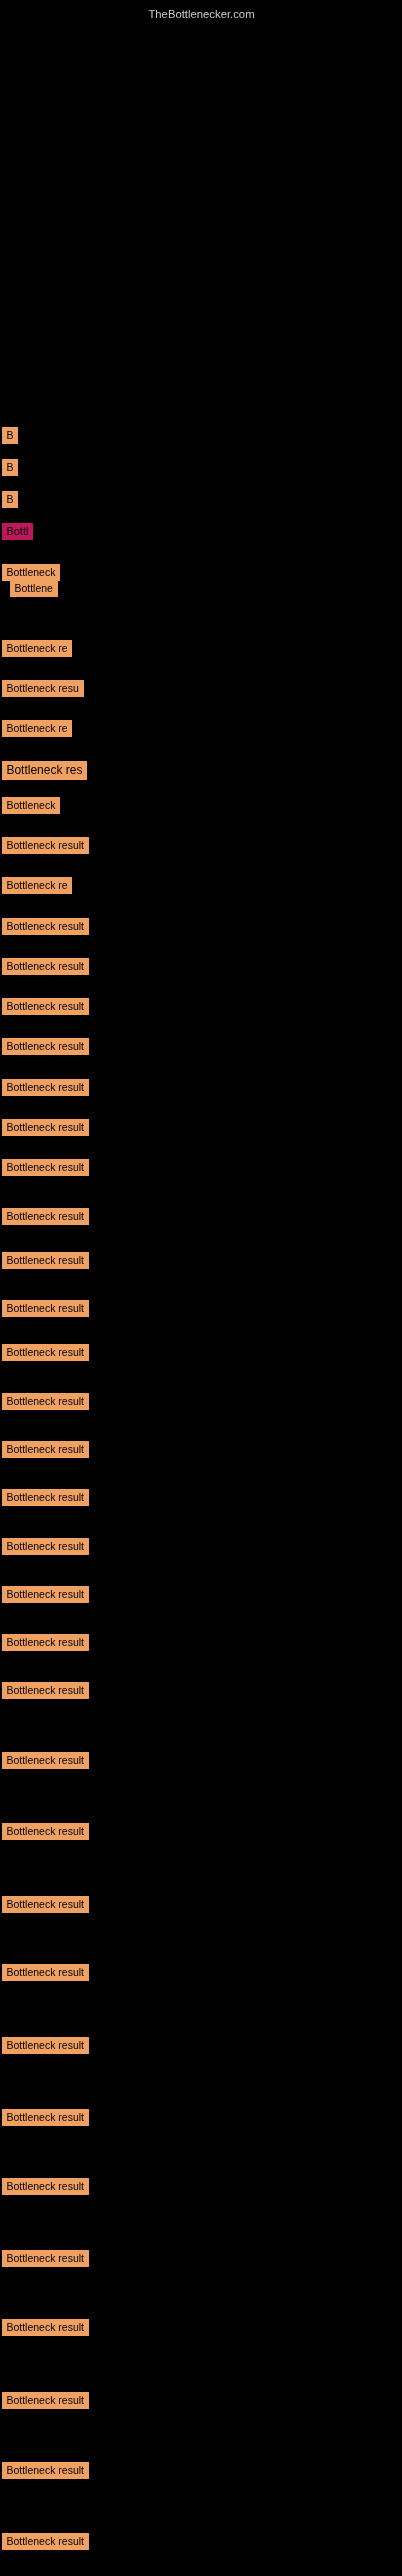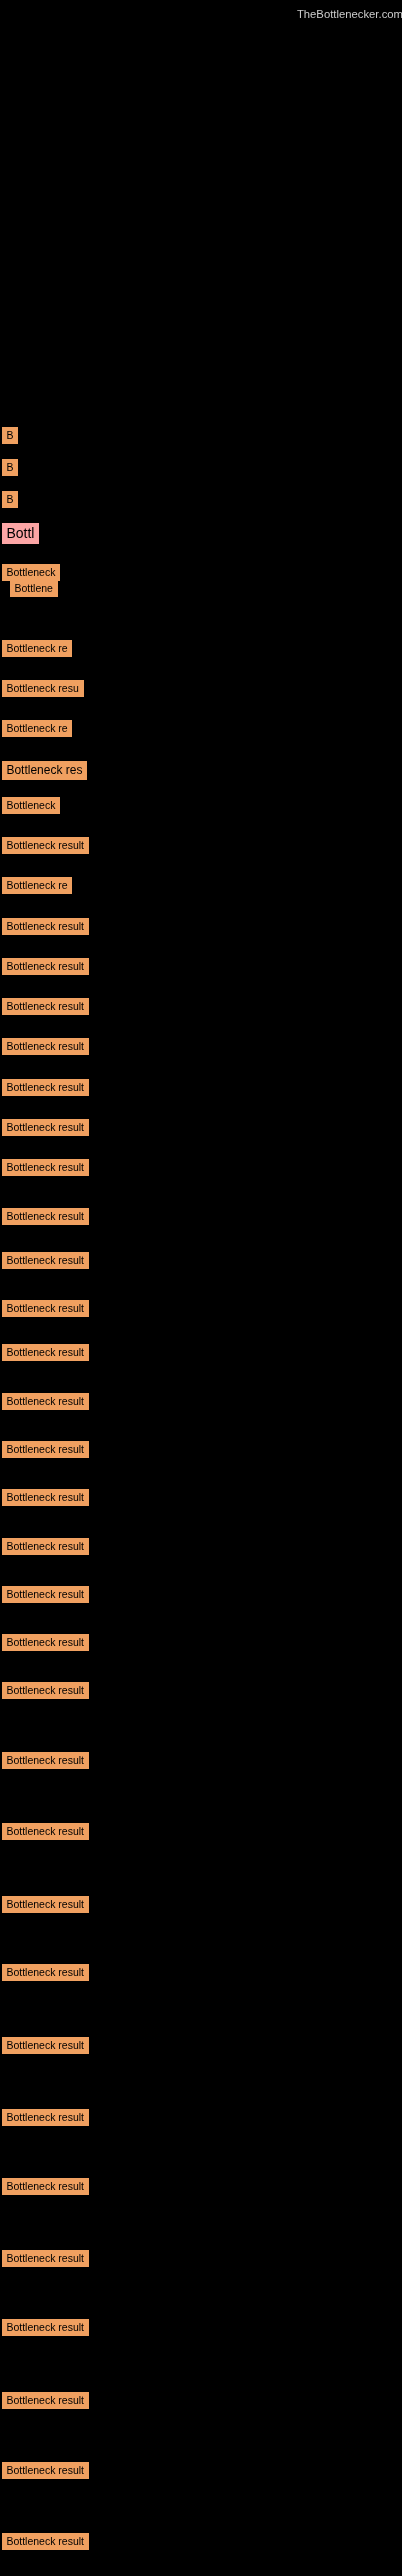--- a/index.html
+++ b/index.html
@@ -9,29 +9,29 @@
       min-height: 2576px;
       font-family: Arial, sans-serif;
       position: relative;
     }
   </style>
 </head>
 <body>
 
 <div style="position:relative; width:403px; height:2576px; background:#000;">
 
-  <div style="text-align:right; padding-top:6.4px;">
+  <div style="text-align:center; padding-top:6.4px;">
     <span style="color:#ccc; font-size:11.3px;">TheBottlenecker.com</span>
   </div>
 
   <div id="results-container">
       <div style="position: absolute; top: 427px; left: 1.6px;"><span style="display: inline-block; background-color: rgb(240, 160, 96); color: rgb(0, 0, 0); font-size: 10.5px; padding: 2.4px 4.8px; white-space: nowrap;">B</span></div>
       <div style="position: absolute; top: 459px; left: 1.6px;"><span style="display: inline-block; background-color: rgb(240, 160, 96); color: rgb(0, 0, 0); font-size: 10.5px; padding: 2.4px 4.8px; white-space: nowrap;">B</span></div>
       <div style="position: absolute; top: 491px; left: 1.6px;"><span style="display: inline-block; background-color: rgb(240, 160, 96); color: rgb(0, 0, 0); font-size: 10.5px; padding: 2.4px 4.8px; white-space: nowrap;">B</span></div>
-      <div style="position: absolute; top: 523px; left: 1.6px;"><span style="display: inline-block; background-color: #fca5a5; color: rgb(0, 0, 0); font-size: 14px; padding: 2.4px 4.8px; white-space: nowrap;">Bottl</span></div>
+      <div style="position: absolute; top: 523px; left: 1.6px;"><span style="display: inline-block; background-color: #be185d; color: rgb(0, 0, 0); font-size: 11px; padding: 2.4px 4.8px; white-space: nowrap;">Bottl</span></div>
       <div style="position: absolute; top: 564px; left: 1.6px;"><span style="display: inline-block; background-color: rgb(240, 160, 96); color: rgb(0, 0, 0); font-size: 10.5px; padding: 2.4px 4.8px; white-space: nowrap;">Bottleneck</span></div>
       <div style="position: absolute; top: 580px; left: 1.6px; padding-left: 8px;"><span style="display: inline-block; background-color: rgb(240, 160, 96); color: rgb(0, 0, 0); font-size: 10.5px; padding: 2.4px 4.8px; white-space: nowrap;">Bottlene</span></div>
       <div style="position: absolute; top: 640px; left: 1.6px;"><span style="display: inline-block; background-color: rgb(240, 160, 96); color: rgb(0, 0, 0); font-size: 10.5px; padding: 2.4px 4.8px; white-space: nowrap;">Bottleneck re</span></div>
       <div style="position: absolute; top: 680px; left: 1.6px;"><span style="display: inline-block; background-color: rgb(240, 160, 96); color: rgb(0, 0, 0); font-size: 10.5px; padding: 2.4px 4.8px; white-space: nowrap;">Bottleneck resu</span></div>
       <div style="position: absolute; top: 720px; left: 1.6px;"><span style="display: inline-block; background-color: rgb(240, 160, 96); color: rgb(0, 0, 0); font-size: 10.5px; padding: 2.4px 4.8px; white-space: nowrap;">Bottleneck re</span></div>
       <div style="position: absolute; top: 761px; left: 1.6px;"><span style="display: inline-block; background-color: rgb(240, 160, 96); color: rgb(0, 0, 0); font-size: 12px; padding: 2.4px 4.8px; white-space: nowrap;">Bottleneck res</span></div>
       <div style="position: absolute; top: 797px; left: 1.6px;"><span style="display: inline-block; background-color: rgb(240, 160, 96); color: rgb(0, 0, 0); font-size: 10.5px; padding: 2.4px 4.8px; white-space: nowrap;">Bottleneck</span></div>
       <div style="position: absolute; top: 837px; left: 1.6px;"><span style="display: inline-block; background-color: rgb(240, 160, 96); color: rgb(0, 0, 0); font-size: 10.5px; padding: 2.4px 4.8px; white-space: nowrap;">Bottleneck result</span></div>
       <div style="position: absolute; top: 877px; left: 1.6px;"><span style="display: inline-block; background-color: rgb(240, 160, 96); color: rgb(0, 0, 0); font-size: 10.5px; padding: 2.4px 4.8px; white-space: nowrap;">Bottleneck re</span></div>
       <div style="position: absolute; top: 918px; left: 1.6px;"><span style="display: inline-block; background-color: rgb(240, 160, 96); color: rgb(0, 0, 0); font-size: 10.5px; padding: 2.4px 4.8px; white-space: nowrap;">Bottleneck result</span></div>

